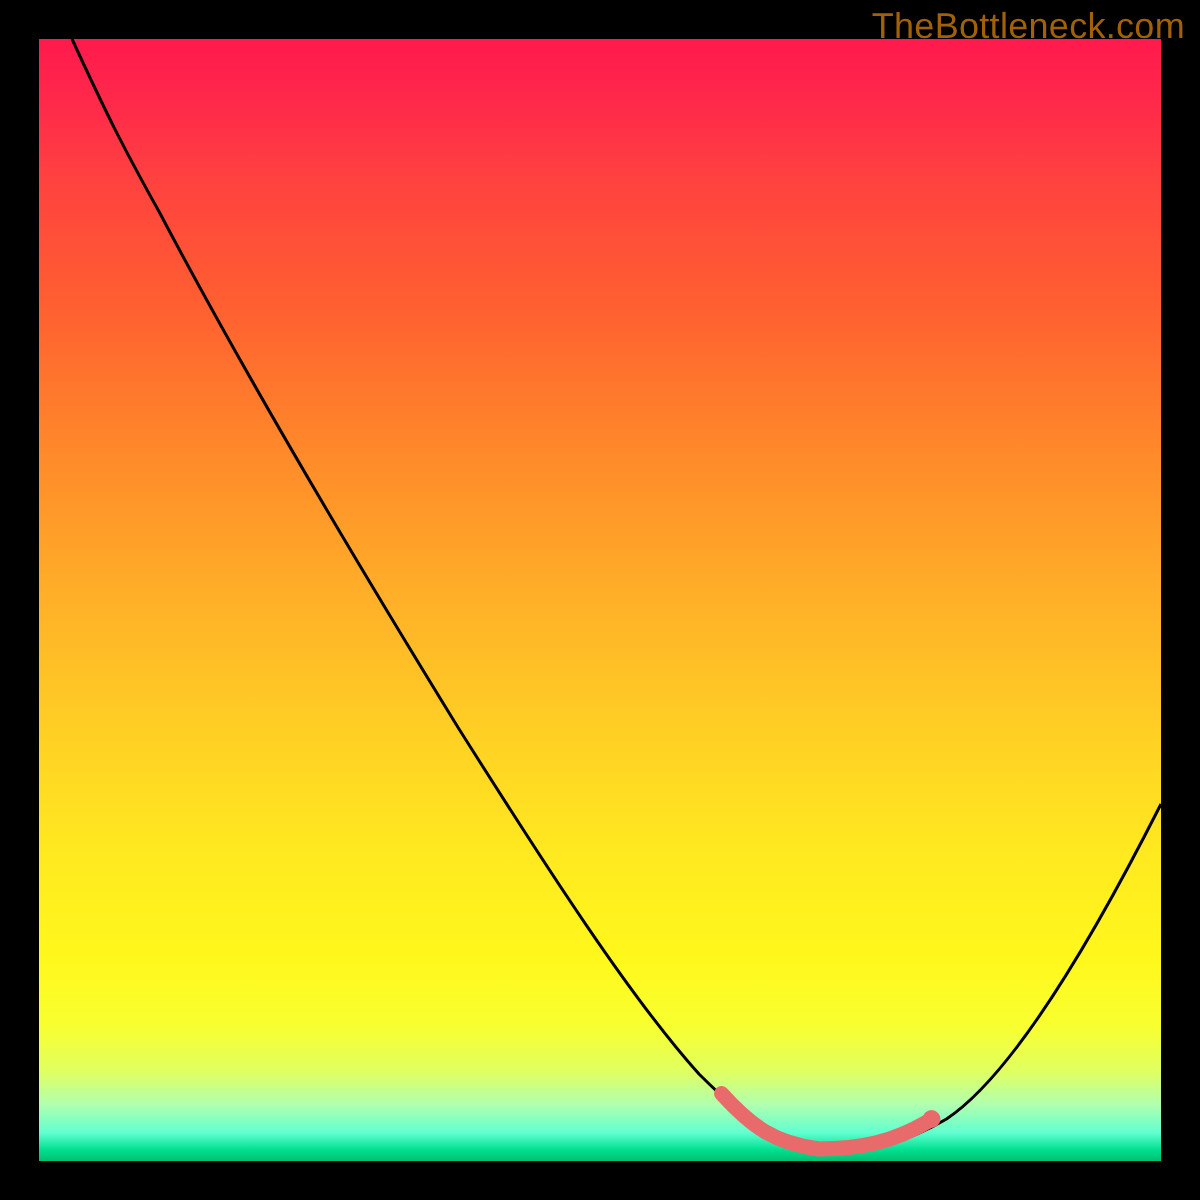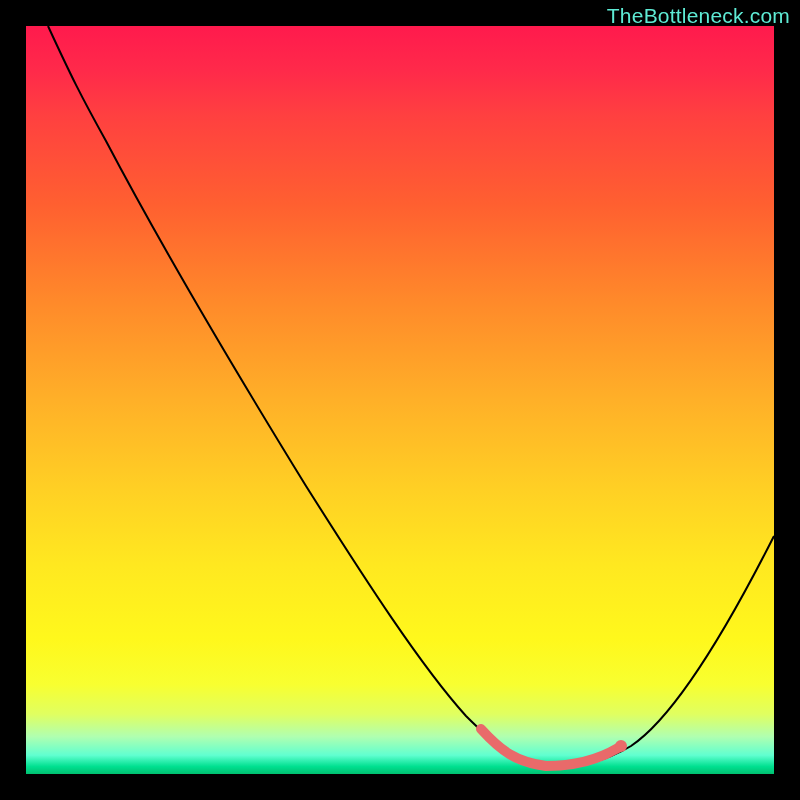--- a/index.html
+++ b/index.html
@@ -32,22 +32,22 @@
       #b0ffb0 95%,
       #60ffd0 97.5%,
       #00e090 99%,
       #00c070 100%
     );
   }
   .watermark {
     position: absolute;
     top: 4px;
     right: 10px;
-    color: #5eead4;
-    font-size: 21px;
+    color: #a16207;
+    font-size: 24px;
     font-weight: 500;
     letter-spacing: 0.2px;
   }
   svg.curve {
     position: absolute;
     left: 0;
     top: 0;
     width: 748px;
     height: 748px;
     overflow: visible;

